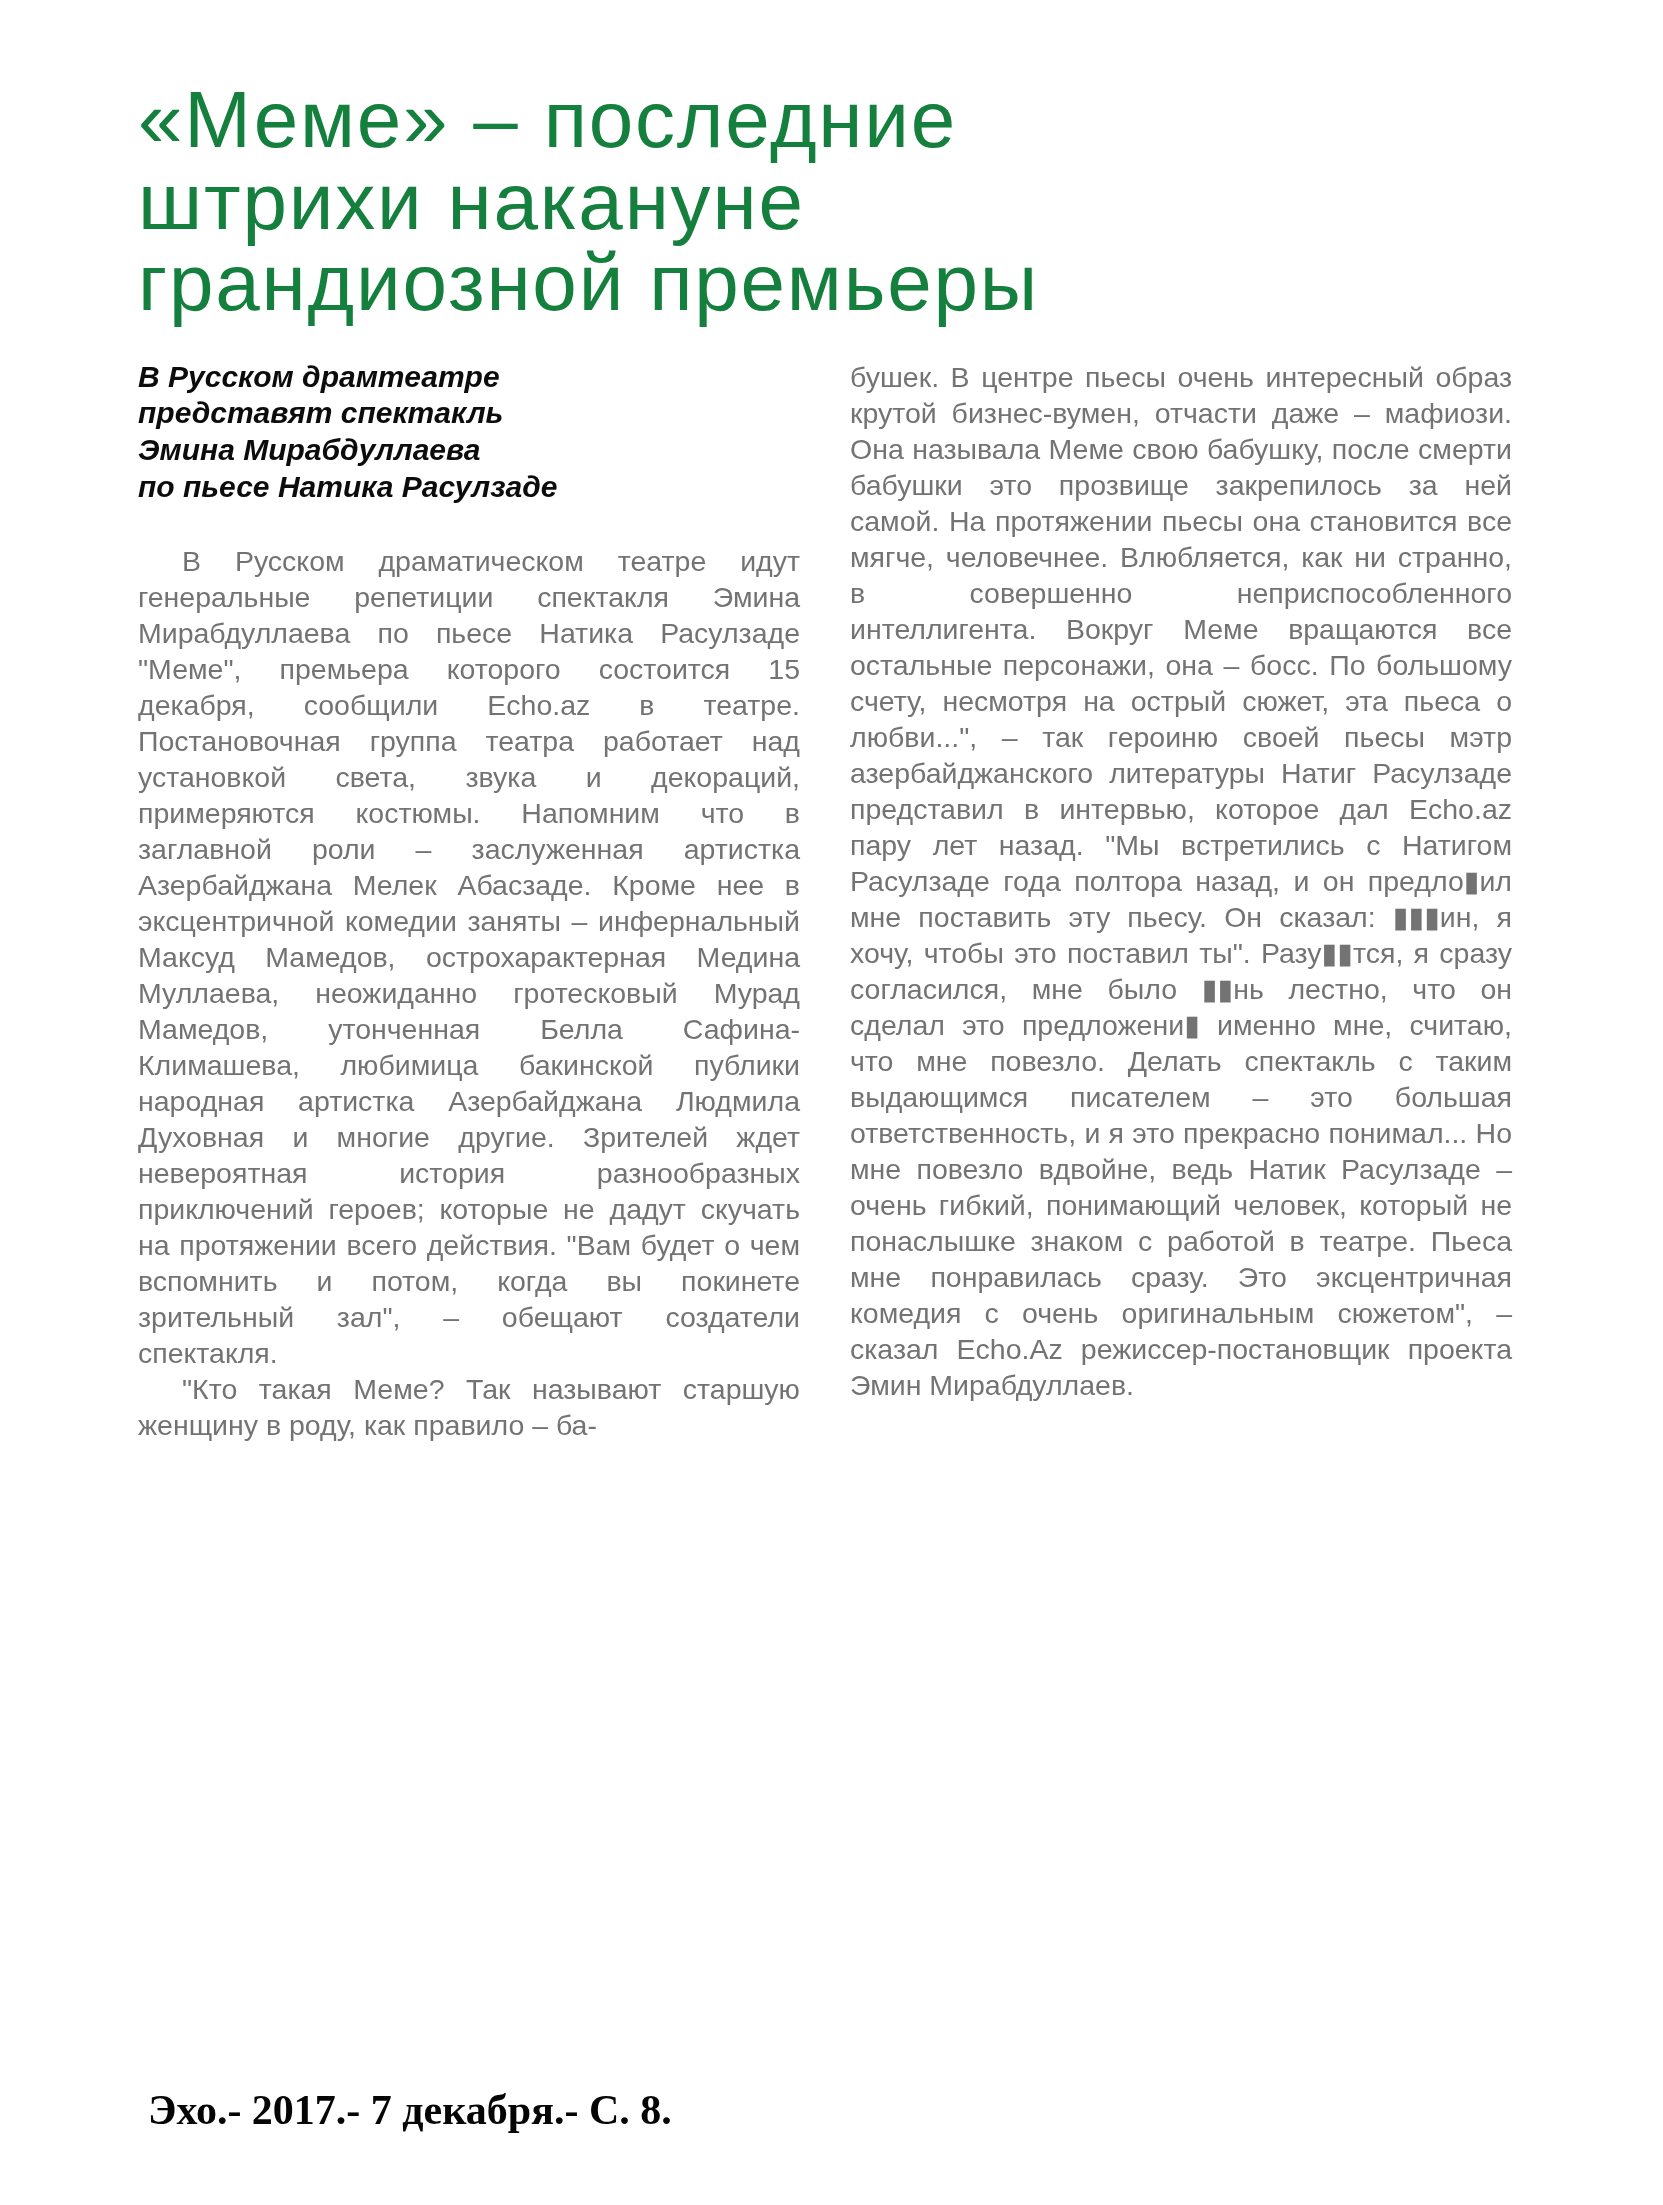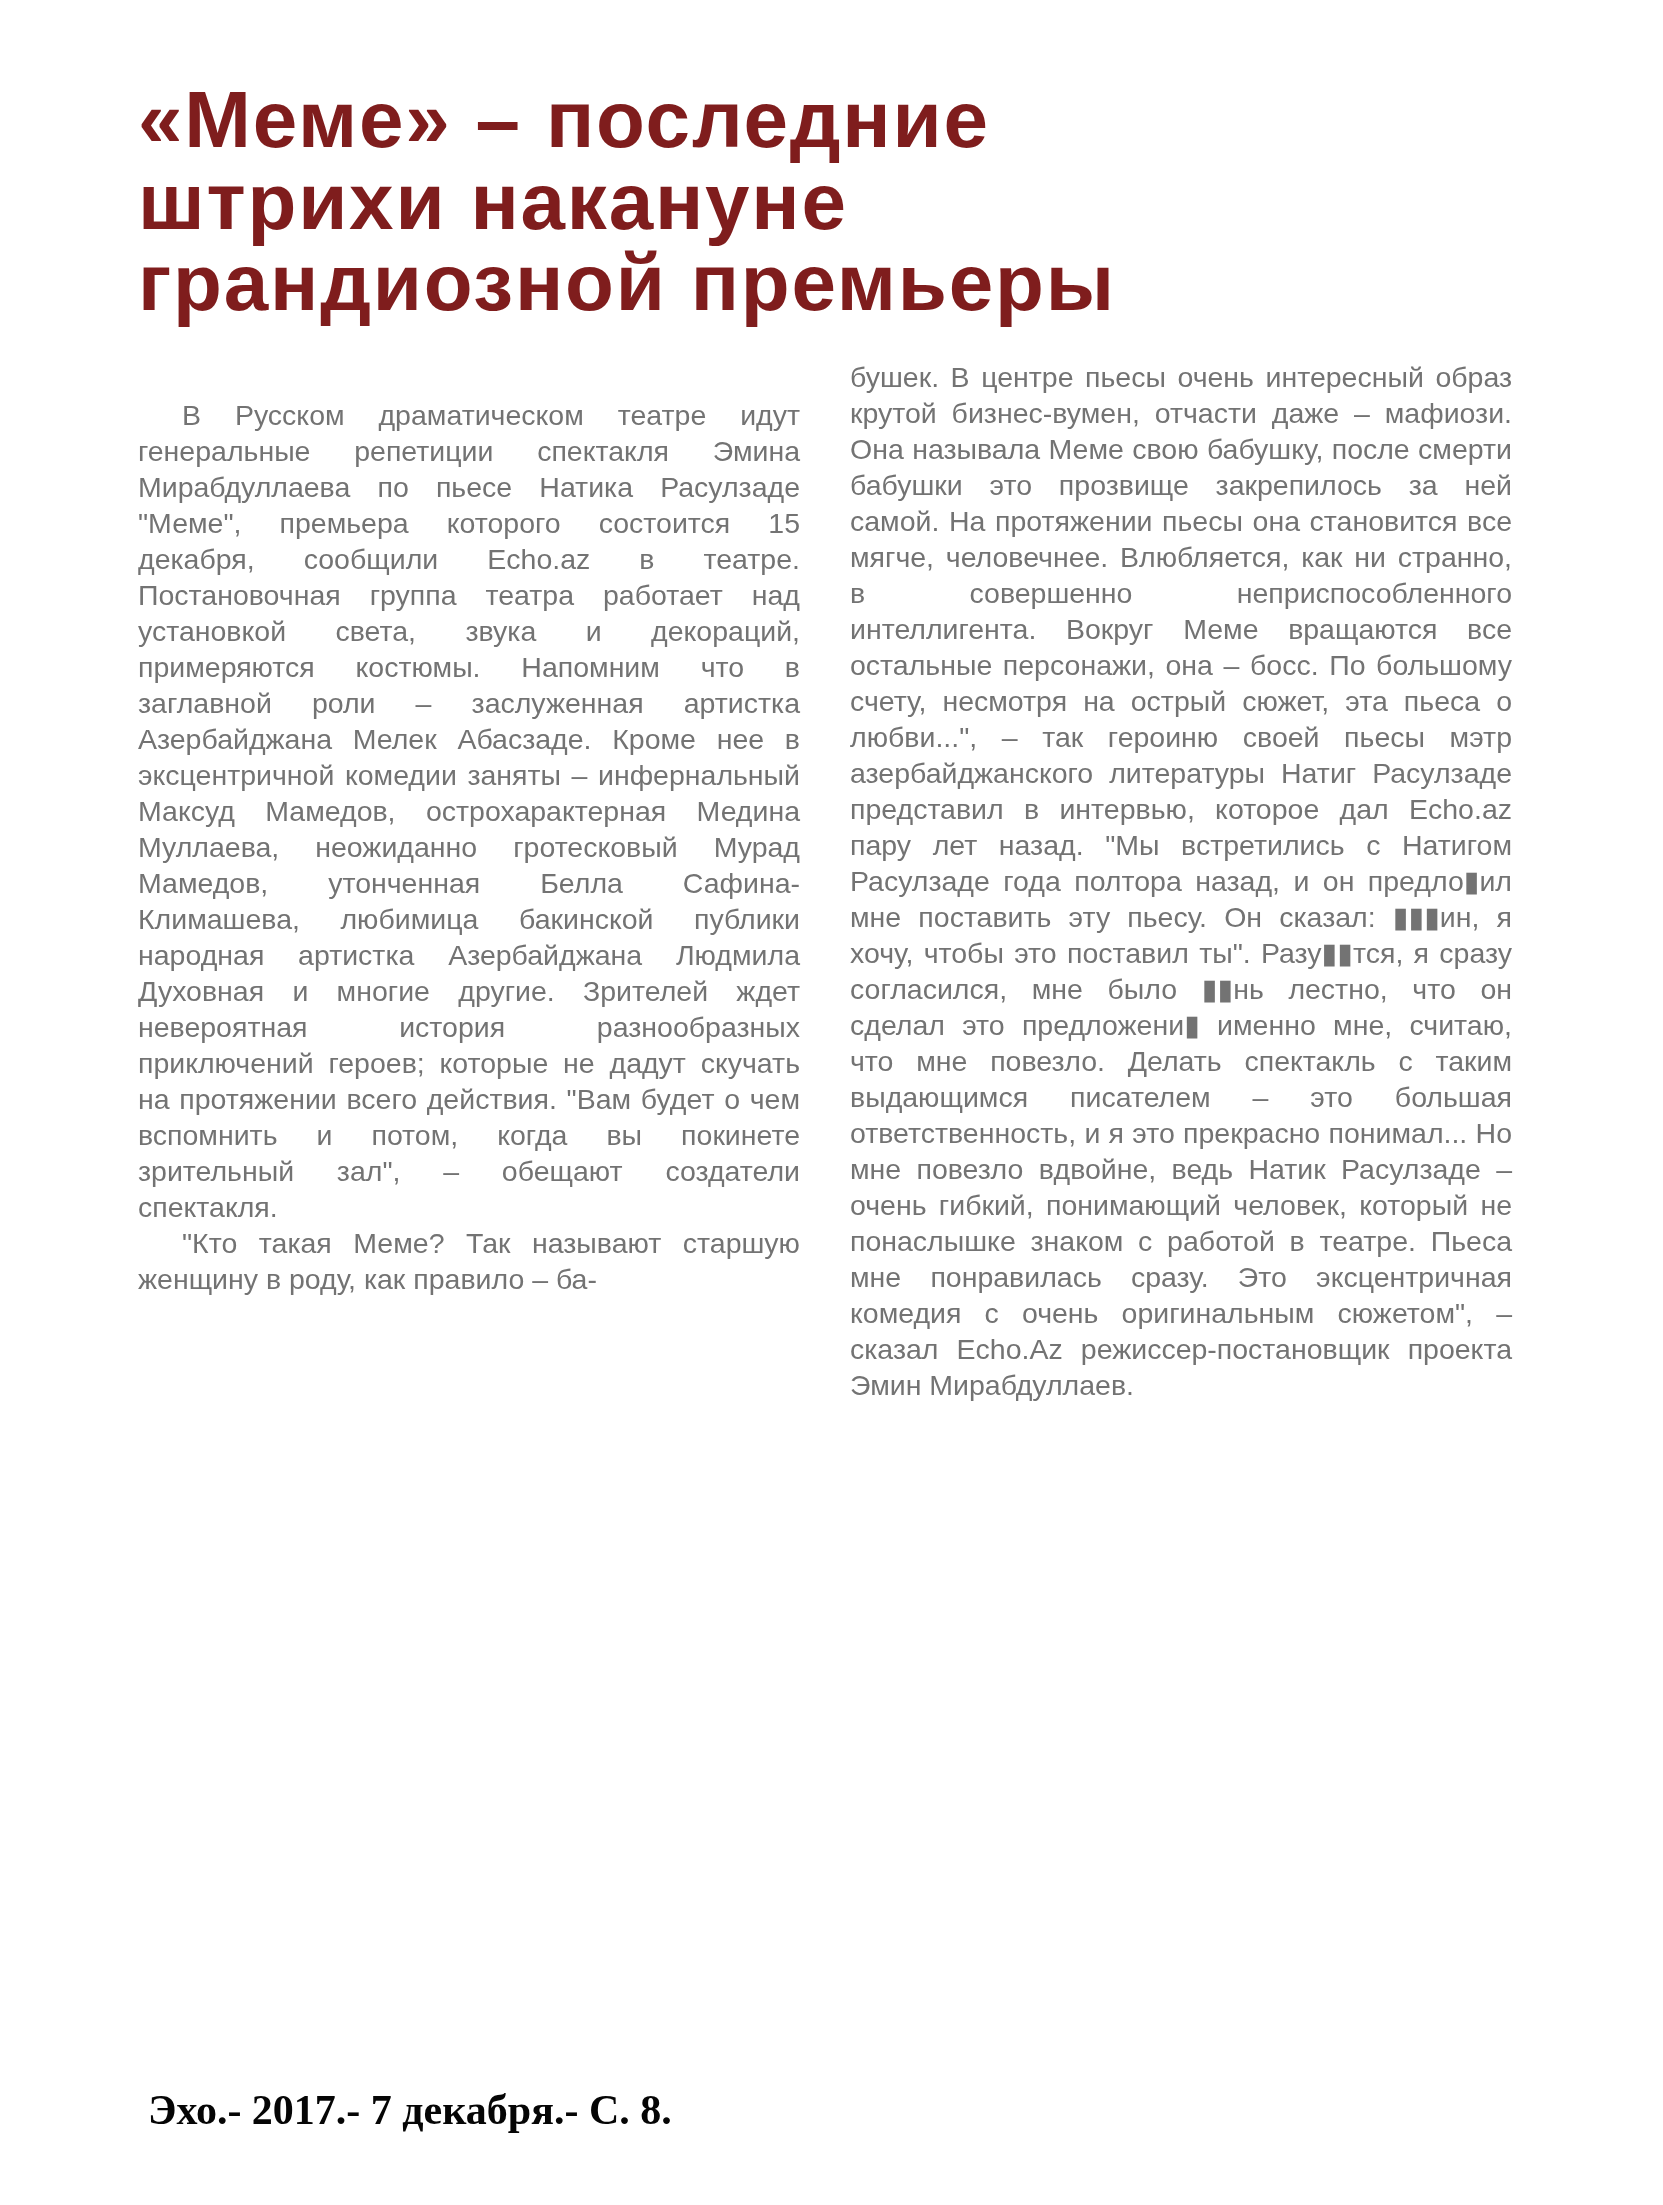--- a/index.html
+++ b/index.html
@@ -10,24 +10,24 @@
     font-family: "Liberation Sans", sans-serif;
     color: #0a0a0a;
     position: relative;
   }
   .page {
     padding: 79px 152px 0 138px;
   }
   .headline {
     font-size: 80px;
     line-height: 1.02;
-    font-weight: bold;
+    font-weight: normal;
     letter-spacing: 1.8px;
     white-space: pre-line;
-    color: #7f1d1d;
+    color: #15803d;
   }
   .columns {
     display: flex;
     gap: 50px;
     margin-top: 35px;
   }
   .col {
     width: 50%;
   }
   .lede {
@@ -77,20 +77,24 @@
 <div class="page">
 
   <h1 class="headline">«Меме» – последние
 штрихи накануне
 грандиозной премьеры</h1>
 
   <div class="columns">
 
     <div class="col col-left">
 
+      <div class="lede">В Русском драмтеатре
+представят спектакль
+Эмина Мирабдуллаева
+по пьесе Натика Расулзаде</div>
 
 
       <div class="body-text">
         <p class="indent">В Русском драматическом театре идут генеральные репетиции спектакля Эмина Мирабдуллаева по пьесе Натика Расулзаде "Меме", премьера которого состоится 15 декабря, сообщили Echo.az в театре. Постановочная группа театра работает над установкой света, звука и декораций, примеряются костюмы. Напомним что в заглавной роли – заслуженная артистка Азербайджана Мелек Абасзаде. Кроме нее в эксцентричной комедии заняты – инфернальный Максуд Мамедов, острохарактерная Медина Муллаева, неожиданно гротесковый Мурад Мамедов, утонченная Белла Сафина-Климашева, любимица бакинской публики народная артистка Азербайджана Людмила Духовная и многие другие. Зрителей ждет невероятная история разнообразных приключений героев; которые не дадут скучать на протяжении всего действия. "Вам будет о чем вспомнить и потом, когда вы покинете зрительный зал", – обещают создатели спектакля.</p>
         <p class="indent">"Кто такая Меме? Так называют старшую женщину в роду, как правило – ба-</p>
       </div>
 
     </div>
 
     <div class="col col-right">

